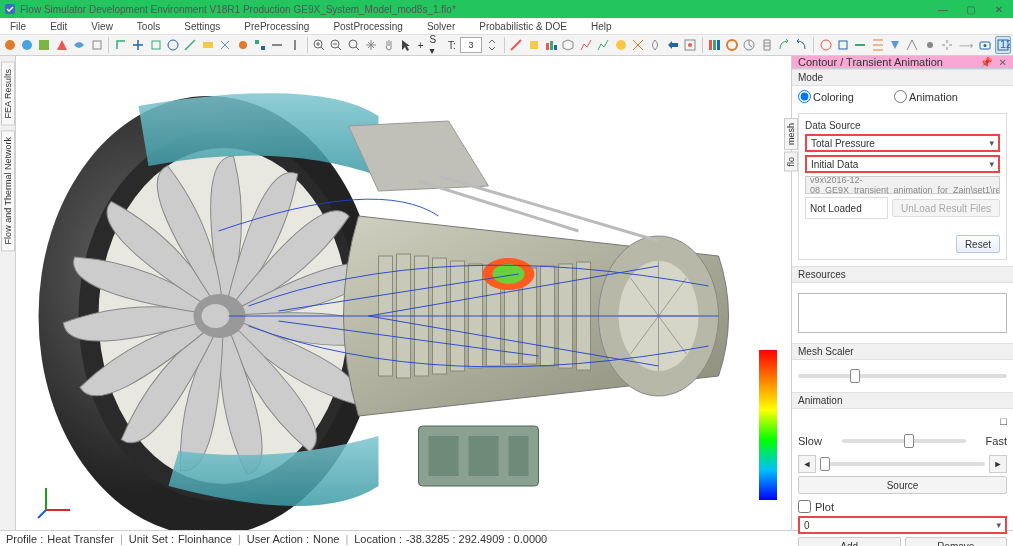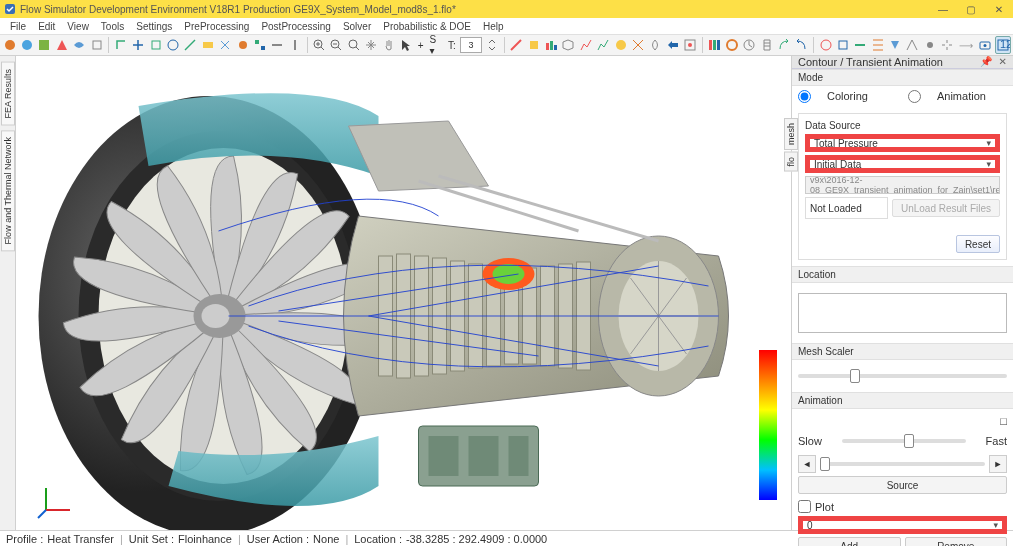--- a/index.html
+++ b/index.html
@@ -1,44 +1,44 @@
 <!DOCTYPE html>
 <html><head>
 <meta charset="utf-8">
 <style>
 *{box-sizing:border-box;margin:0;padding:0;font-family:"Segoe UI",Tahoma,sans-serif;font-size:11px;color:#333}
 body{width:1013px;height:546px;background:#fff;overflow:hidden;position:relative}
-.title-bar{height:18px;display:flex;align-items:center;padding:0 4px;background:#fde047;position:relative}
+.title-bar{height:18px;display:flex;align-items:center;padding:0 4px;background:#22c55e;position:relative}
 .title-bar .app-icon{width:12px;height:12px;margin-right:4px;display:inline-block}
 .title-bar .title{font-size:10px;color:#555}
 .window-controls{position:absolute;right:0;top:0;display:flex}
 .window-controls div{width:28px;height:18px;display:flex;align-items:center;justify-content:center;font-size:10px;color:#555;cursor:pointer}
-.menu-bar{height:16px;display:flex;align-items:center;padding:0 4px;gap:0}
+.menu-bar{height:16px;display:flex;align-items:center;padding:0 4px;gap:12px}
 .menu-bar span{padding:0 6px;font-size:10px;color:#444;cursor:pointer}
 .toolbar{height:22px;background:#f4f4f4;border-top:1px solid #e0e0e0;border-bottom:1px solid #d0d0d0;display:flex;align-items:center;padding:0 2px;gap:2px;overflow:hidden}
 .toolbar .tb{width:18px;height:18px;display:flex;align-items:center;justify-content:center;cursor:pointer;border-radius:2px}
 .toolbar .tb svg{width:14px;height:14px}
 .toolbar .sep{width:1px;height:16px;background:#ccc;margin:0 2px}
 .toolbar .num-box{width:26px;height:16px;border:1px solid #aaa;background:#fff;display:flex;align-items:center;justify-content:center;font-size:9px}
 .toolbar .txt{font-size:10px;padding:0 2px}
 .content{display:flex;height:474px}
 .side-tabs{width:16px;background:#f0f0f0;border-right:1px solid #d0d0d0;display:flex;flex-direction:column;align-items:center;padding-top:6px;gap:4px}
 .vtab{writing-mode:vertical-rl;transform:rotate(180deg);font-size:9px;padding:6px 1px;background:#f8f8f8;border:1px solid #ccc;cursor:pointer;white-space:nowrap}
 .viewport{flex:1;background:#fff;position:relative;overflow:hidden}
 .axis-gizmo{position:absolute;left:20px;bottom:10px;width:40px;height:40px}
 .color-legend{position:absolute;right:14px;bottom:30px;width:18px;height:150px;background:linear-gradient(to bottom,#ff0000,#ff8000,#ffff00,#00ff00,#00c0ff,#0000ff)}
 .right-panel{width:222px;background:#fff;border-left:1px solid #d0d0d0;display:flex;flex-direction:column}
-.panel-hdr{height:18px;background:#e5e5e5;padding:0 6px;display:flex;align-items:flex-start;font-size:10px;color:#445;border-bottom:1px solid #ccd}
+.panel-hdr{height:18px;background:#f9a8d4;padding:0 6px;display:flex;align-items:flex-end;font-size:10px;color:#445;border-bottom:1px solid #ccd}
 .panel-hdr .pin{margin-left:auto;margin-right:6px;font-size:10px;color:#666;cursor:pointer}
 .panel-hdr .x{font-size:10px;color:#666;cursor:pointer}
 .section-hdr{background:#f0f0f0;padding:2px 6px;font-size:10px;border-top:1px solid #e0e0e0;border-bottom:1px solid #e0e0e0}
 .section-body{padding:6px}
 .radio-row{display:flex;gap:40px;padding:4px 6px}
-.radio-row label{display:flex;gap:16px;font-size:10px;cursor:pointer}
-.select-like{height:18px;border:5px solid #ef4444;background:#fff;display:flex;align-items:center;padding:0 4px;font-size:10px;margin:3px 0;cursor:pointer;position:relative}
+.radio-row label{display:flex;align-items:center;gap:2px;font-size:10px;cursor:pointer}
+.select-like{height:18px;border:2px solid #ef4444;background:#fff;display:flex;align-items:center;padding:0 4px;font-size:10px;margin:3px 0;cursor:pointer;position:relative}
 .select-like::after{content:"▾";position:absolute;right:4px;color:#555;font-size:9px}
 .path-row{height:18px;background:#f0f0f0;border:1px solid #ccc;font-size:9px;display:flex;align-items:center;padding:0 4px;color:#888;margin:3px 0;overflow:hidden}
 .not-loaded-row{display:flex;gap:4px;align-items:center;margin:3px 0}
 .not-loaded-row .lbl{flex:1;height:22px;border:1px solid #ddd;background:#fff;padding:0 4px;display:flex;align-items:center;font-size:10px}
 .btn{height:18px;border:1px solid #b8c5e0;background:linear-gradient(#fdfdff,#e8eefb);padding:0 8px;font-size:10px;display:flex;align-items:center;justify-content:center;cursor:pointer;border-radius:2px}
 .btn-full{width:100%;background:#f4f4f4;border:1px solid #ccc}
 .sub-tabs{display:flex;flex-direction:column;position:absolute;left:-15px;top:4px;gap:2px}
 .sub-tabs .vtab2{writing-mode:vertical-rl;transform:rotate(180deg);font-size:9px;padding:4px 1px;background:#f4f4f4;border:1px solid #ccc;cursor:pointer}
 .ds-outer{position:relative;margin:6px;border:1px solid #ddd;padding:6px 6px 6px 6px}
 .slider-track{height:4px;background:#ddd;border-radius:2px;position:relative;margin:8px 0}
@@ -507,21 +507,21 @@
       <div class="path-row">v9x\2016-12-08_GE9X_transient_animation_for_Zain\set1\results</div>
       <div class="not-loaded-row">
         <div class="lbl">Not Loaded</div>
         <div class="btn" style="color:#aaa;background:#f4f4f4;border-color:#ddd">UnLoad Result Files</div>
       </div>
       <div style="display:flex;justify-content:flex-end;margin-top:16px">
         <div class="btn">Reset</div>
       </div>
     </div>
 
-    <div class="section-hdr">Location</div>
+    <div class="section-hdr">Resources</div>
     <div class="section-body">
         <div class="resources-box"></div>
       </div>
 
     <div class="section-hdr">Mesh Scaler</div>
     <div class="section-body">
       <div class="slider-track">
           <div class="slider-thumb" style="left:25%"></div>
         </div>
     </div>

